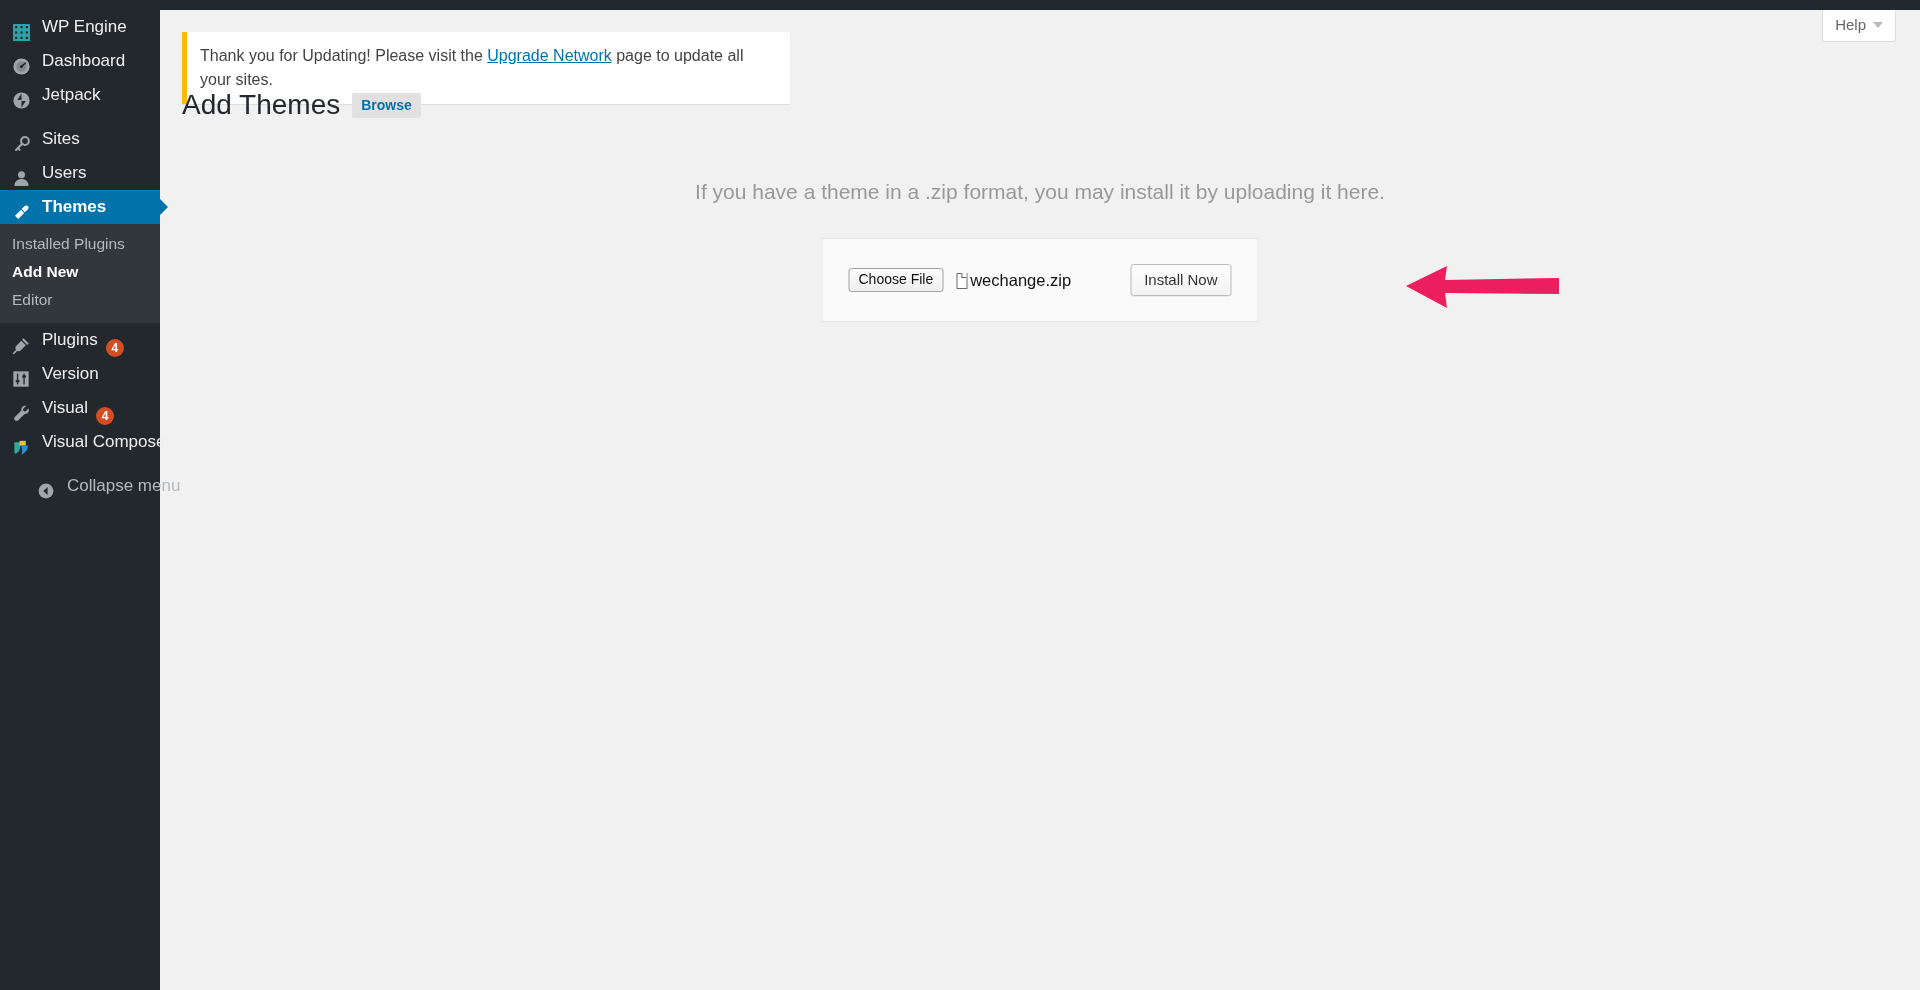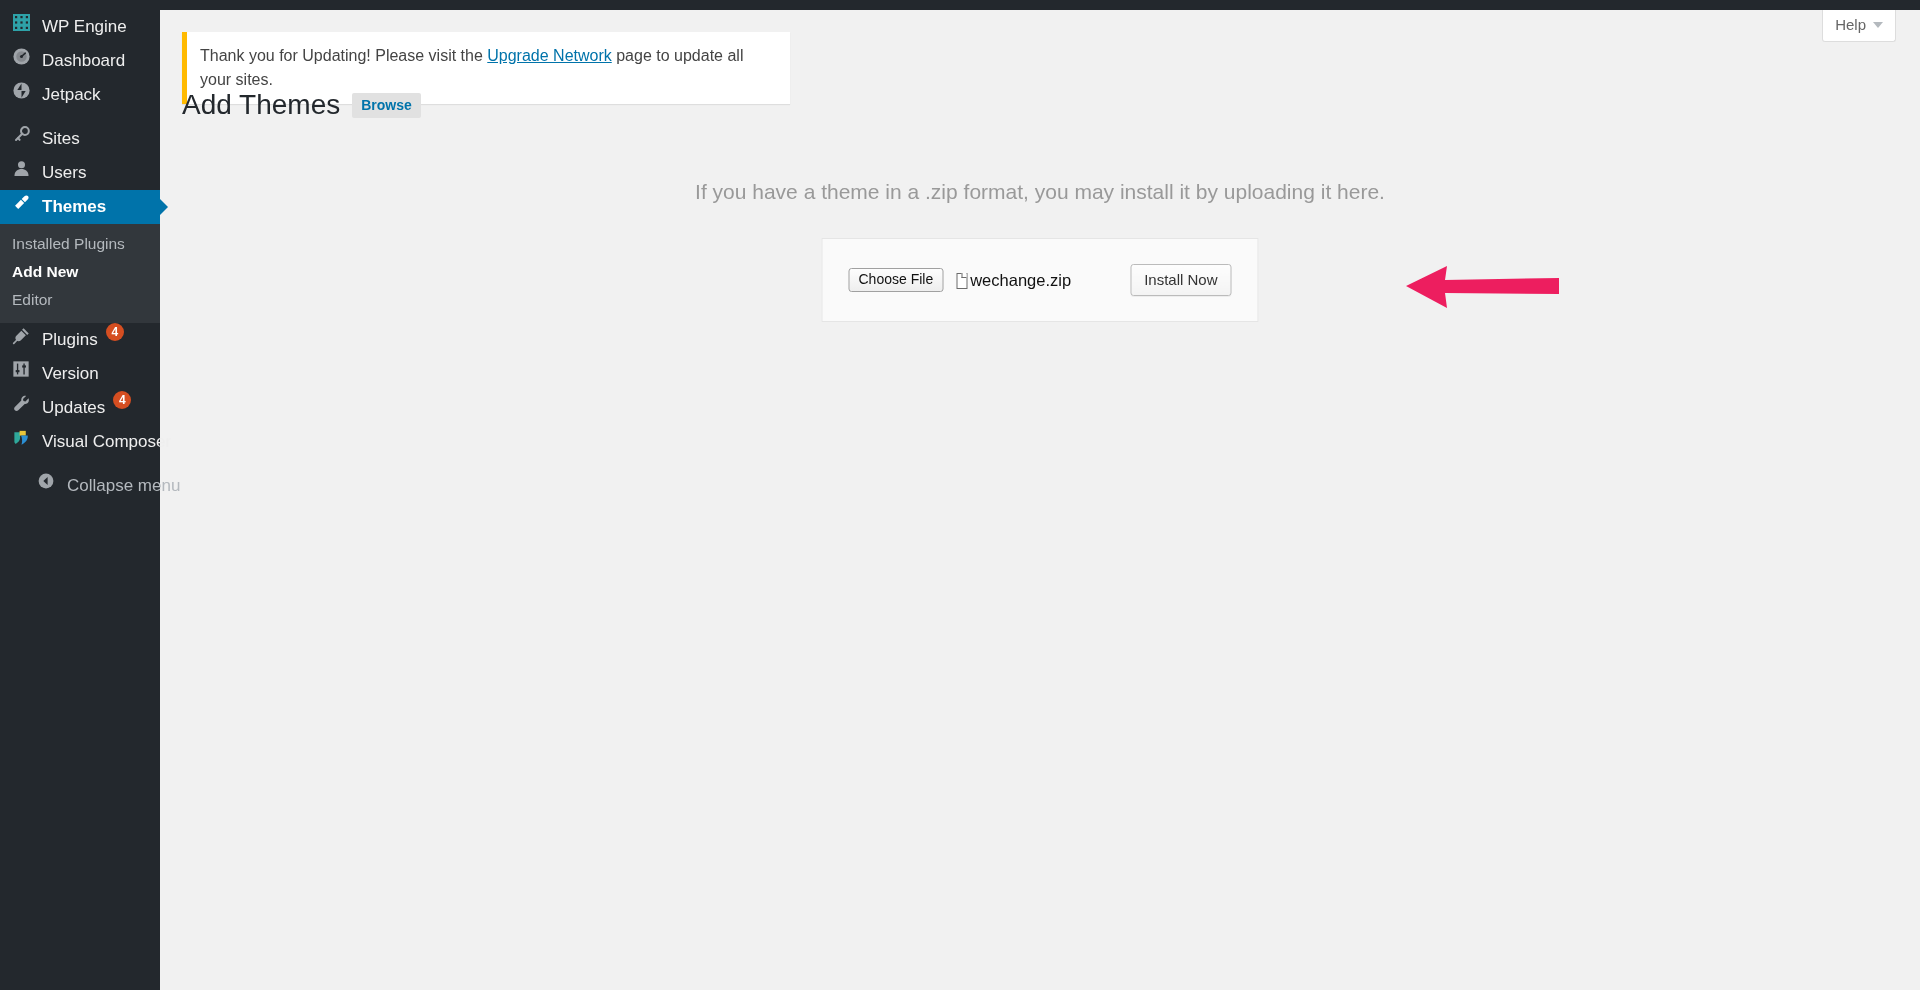--- a/index.html
+++ b/index.html
@@ -22,21 +22,21 @@
   
   #sidebar {
     position: absolute; top: 0; left: 0;
     width: 160px; height: 990px;
     background: #23282d;
     z-index: 20;
     padding-top: 10px;
   }
   .menu-item {
     position: relative;
-    display: flex; align-items: flex-start;
+    display: flex; align-items: flex-end;
     height: 34px;
     padding-left: 9px;
     color: #eee;
     font-size: 17px;
     line-height: 34px;
     white-space: nowrap;
     cursor: pointer;
   }
   .menu-item .mi-icon {
     width: 24px; height: 24px;
@@ -396,21 +396,21 @@
     </span>
     <span class="mi-label">Version</span>
   </div>
 
   <div class="menu-item">
     <span class="mi-icon">
       <svg width="19" height="19" viewBox="0 0 20 20">
         <path d="M17.0 3.4 L13.8 6.6 L11.6 6.2 L11.2 4.0 L14.4 0.8 C11.6 0.3 9.0 2.6 9.4 5.6 L2.6 12.4 C1.6 13.4 1.6 15.0 2.6 16.0 C3.6 17.0 5.2 17.0 6.2 16.0 L13.0 9.2 C16.0 9.6 18.3 7.0 17.0 3.4 Z" fill="#a0a5aa" transform="translate(0.4,1.2)"></path>
       </svg>
     </span>
-    <span class="mi-label">Updates</span>
+    <span class="mi-label">Visual</span>
     <span class="badge">4</span>
   </div>
 
   <div class="menu-item">
     <span class="mi-icon">
       <svg width="19" height="19" viewBox="0 0 20 20">
         <path d="M2.5 4.5 L8.5 4.5 L8.5 10.5 C8.5 13.2 6.2 15.2 3.8 16.8 L2.5 15.0 Z" fill="#2fa89b"></path>
         <path d="M8.0 3.0 L14.5 3.0 L14.5 8.0 L8.0 8.0 Z" fill="#e8c53a"></path>
         <path d="M9.5 8.0 L16.5 8.0 C17.2 12.0 14.0 16.0 10.0 17.5 C11.2 14.0 10.6 10.5 9.5 8.0 Z" fill="#2b8fd4"></path>
       </svg>

